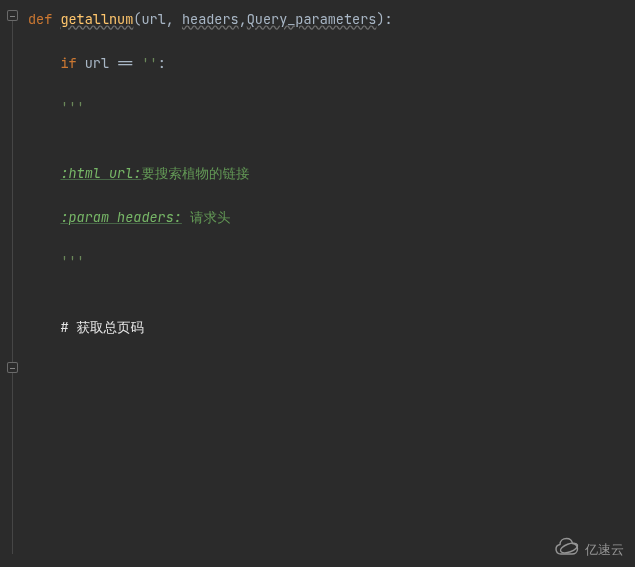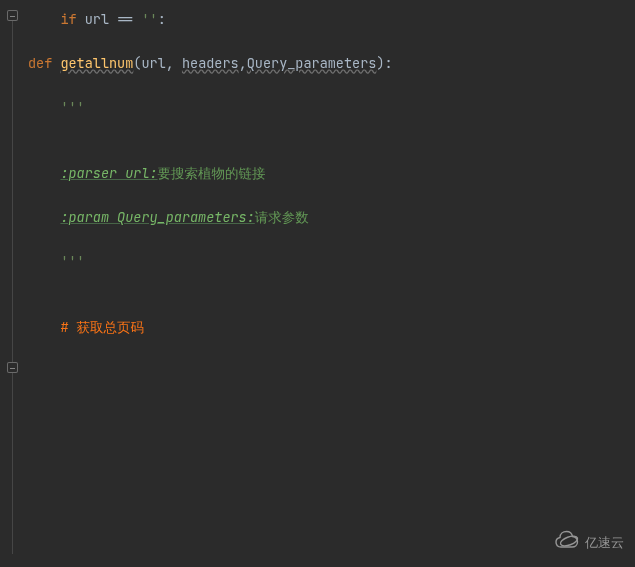--- a/index.html
+++ b/index.html
@@ -60,46 +60,46 @@
   }
   .line { white-space: pre; }
   .kw { color: #cc7832; }
   .fn { color: #ffc66d; }
   .id { color: #a9b7c6; }
   .op { color: #a9b7c6; }
   .str { color: #6a8759; }
   .docq { color: #6a8759; }
   .doc { color: #629755; text-align: center; }
   .doctag { color: #77b767; font-style: italic; text-decoration: underline; text-decoration-color: rgba(100,160,100,0.5); }
-  .cmt { color: #f97316; }
+  .cmt { color: #e5e5e5; }
   .u { text-decoration-line: underline; text-decoration-style: wavy; text-decoration-color: #707070; }
   .watermark {
     position: absolute;
     right: 10px;
-    bottom: 11px;
+    bottom: 4px;
     opacity: 0.8;
   }
   .watermark svg { display:block; }
 </style>
 </head>
 <body>
 
 <div class="gutter">
   <div class="fold-line"></div>
   <div class="fold-minus" style="top:10px;"></div>
   <div class="fold-minus" style="top:362px;"></div>
 </div>
 
 <div class="editor">
-<pre><div class="line">    <span class="kw">if</span><span class="id"> url </span><span class="op">==</span><span class="str"> ''</span><span class="op">:</span></div>
-<div class="line"><span class="kw">def</span> <span class="fn u">getallnum</span><span class="op">(</span><span class="id">url</span><span class="op">, </span><span class="id u">headers</span><span class="op">,</span><span class="id u">Query_parameters</span><span class="op">)</span><span class="op">:</span></div>
+<pre><div class="line"><span class="kw">def</span> <span class="fn u">getallnum</span><span class="op">(</span><span class="id">url</span><span class="op">, </span><span class="id u">headers</span><span class="op">,</span><span class="id u">Query_parameters</span><span class="op">)</span><span class="op">:</span></div>
+<div class="line">    <span class="kw">if</span><span class="id"> url </span><span class="op">==</span><span class="str"> ''</span><span class="op">:</span></div>
 <div class="line">    <span class="docq">'''</span></div>
 <div class="line"></div>
-<div class="line">    <span class="doctag">:parser url:</span><span class="doc">要搜索植物的链接</span></div>
-<div class="line">    <span class="doctag">:param Query_parameters:</span><span class="doc">请求参数</span></div>
+<div class="line">    <span class="doctag">:html url:</span><span class="doc">要搜索植物的链接</span></div>
+<div class="line">    <span class="doctag">:param headers:</span><span class="doc"> 请求头</span></div>
 <div class="line">    <span class="docq">'''</span></div>
 <div class="line"></div>
 <div class="line">    <span class="cmt"># 获取总页码</span></div>
 
 
 
 
 
 
 

